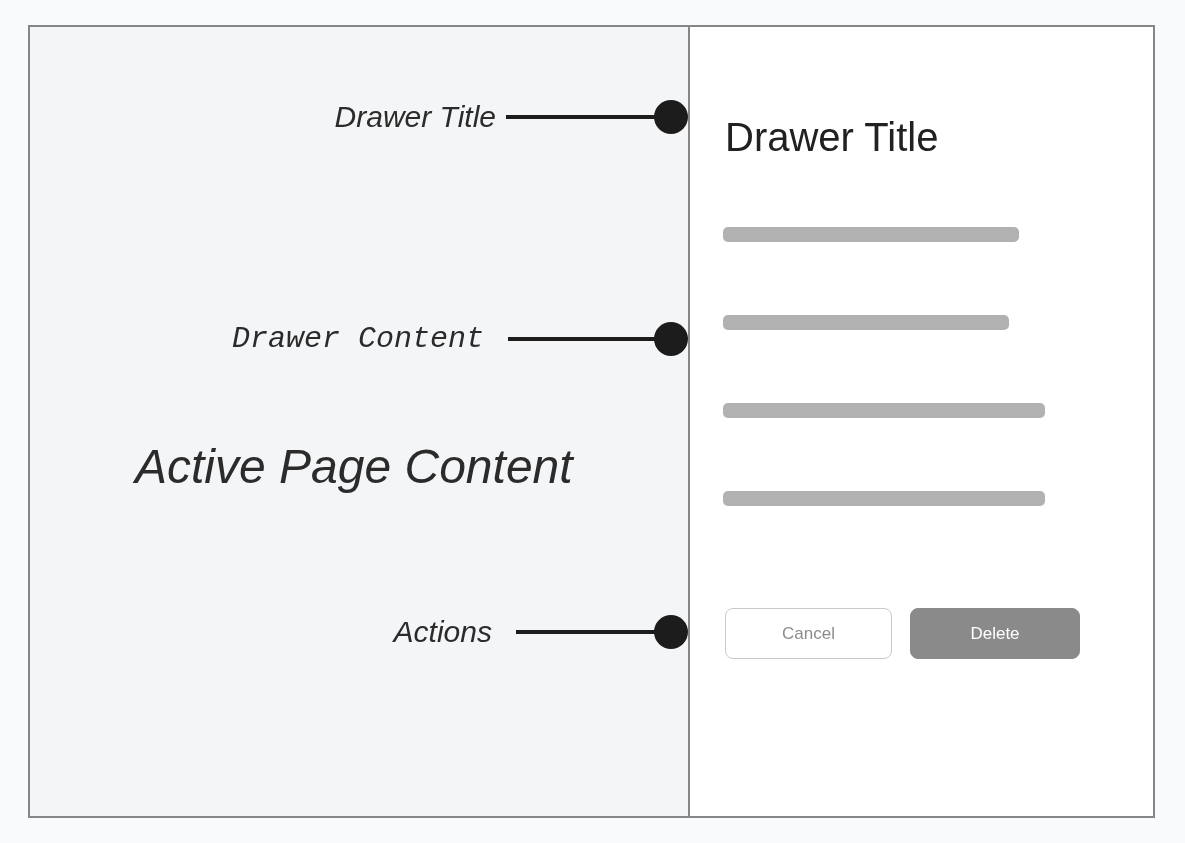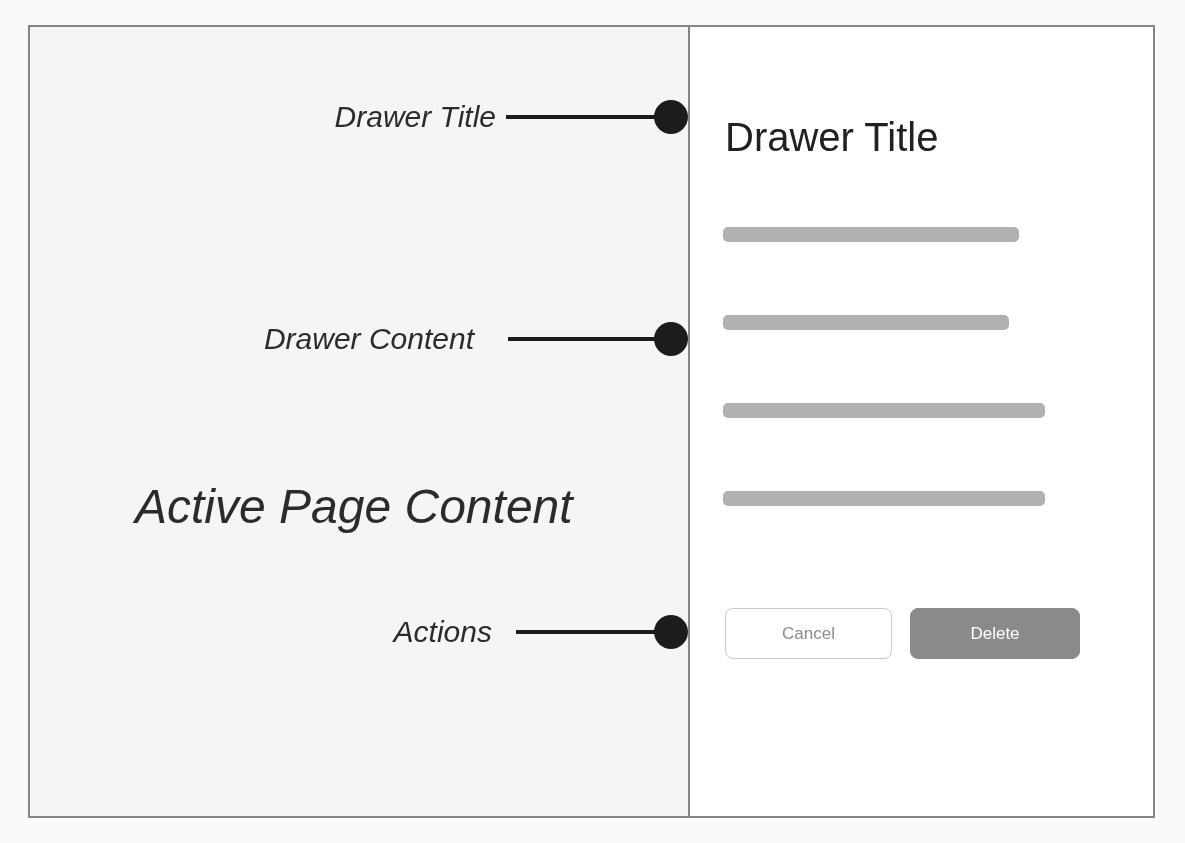--- a/index.html
+++ b/index.html
@@ -52,33 +52,32 @@
     width: 34px; height: 34px;
     border-radius: 50%;
     background: #1c1c1c;
     flex-shrink: 0;
     margin-left: -2px;
   }
   .annotation-title   { top: 73px; }
   .annotation-title   .ann-label { margin-right: 10px; }
   .annotation-title   .ann-line  { width: 150px; }
   .annotation-content { top: 295px; }
-  .annotation-content .ann-label { margin-right: 34px; }
+  .annotation-content .ann-label { margin-right: 24px; font-family: Liberation Mono, monospace; }
   .annotation-content .ann-line  { width: 148px; }
   .annotation-actions { top: 588px; text-align: center; }
   .annotation-actions .ann-label { margin-right: 24px; }
   .annotation-actions .ann-line  { width: 140px; }
   .active-page-label {
     position: absolute;
     left: 105px; top: 412px;
     font-style: italic;
     font-size: 48px;
     color: #2b2b2b;
     white-space: nowrap;
-    margin-top: 40px;
   }
   
   .drawer {
     position: relative;
     flex: 1;
     height: 100%;
     background: #ffffff;
     border-left: 2px solid #868686;
   }
   .drawer-title {

